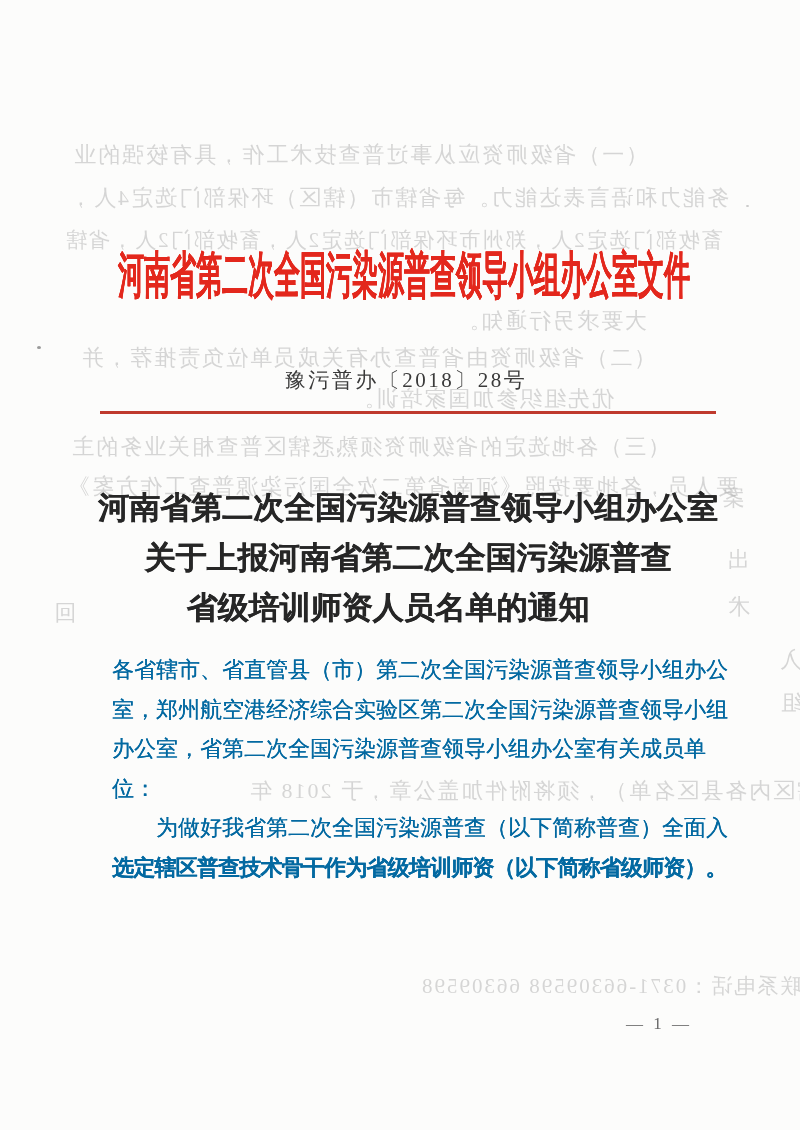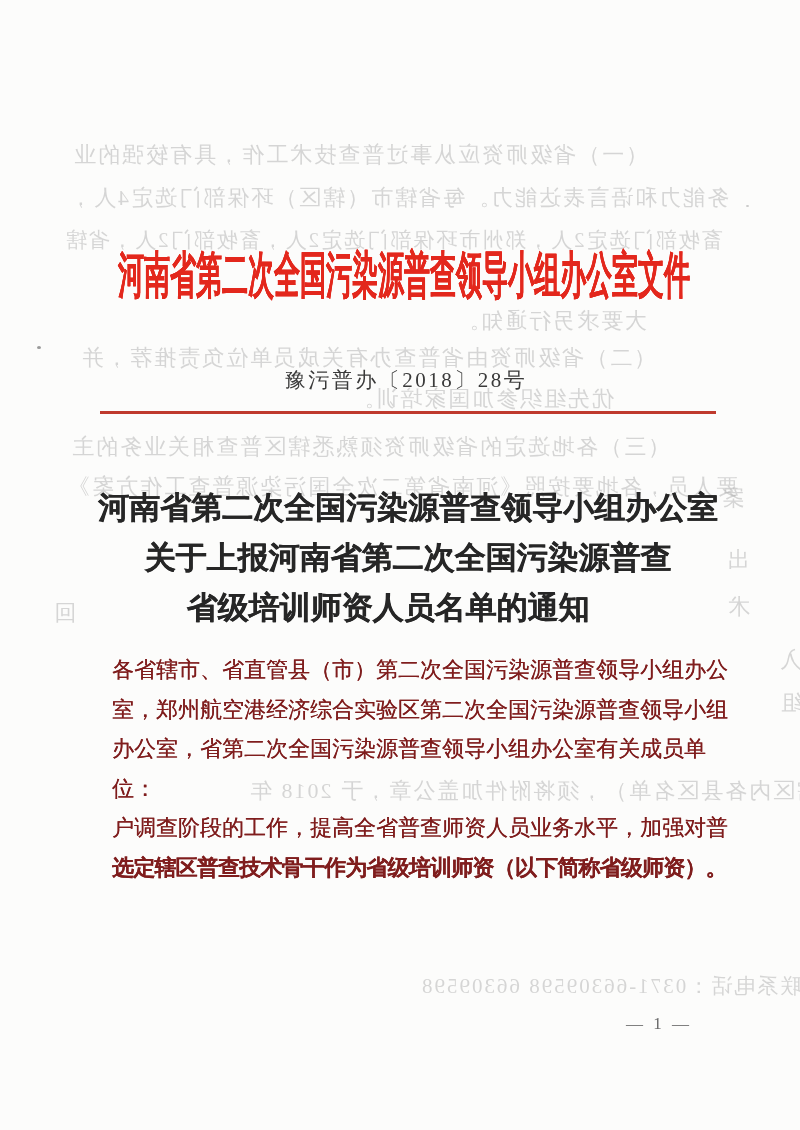--- a/index.html
+++ b/index.html
@@ -28,21 +28,21 @@
   }
   .red-rule{position:absolute;left:100px;top:411px;width:616px;height:3px;}
   .title{
     position:absolute;left:8px;top:483px;width:800px;text-align:center;
     font-weight:bold;color:#262626;font-size:31px;line-height:50px;
     text-shadow:.4px 0 currentColor;
   }
   .title-line{height:50px;}
   .body{
     position:absolute;left:112px;top:650px;width:620px;
-    font-size:22px;color:#7f1d1d;
+    font-size:22px;color:#0369a1;
   }
   .body-line{height:39.6px;line-height:39.6px;white-space:nowrap;text-shadow:.2px 0 currentColor;}
   .page-number{
     position:absolute;left:626px;top:1014px;
     font-size:17px;letter-spacing:3px;color:#6b6b6b;
   }
   .speck{position:absolute;background:#9a9a9a;border-radius:50%;}
   .s1{left:37px;top:346px;width:4px;height:3px;}
   .s2{left:746px;top:205px;width:3px;height:2px;opacity:.5;}
 </style>
@@ -82,21 +82,21 @@
       <div class="title-line">河南省第二次全国污染源普查领导小组办公室</div>
       <div class="title-line">关于上报河南省第二次全国污染源普查</div>
       <div class="title-line" style="transform: translateX(-20px);">省级培训师资人员名单的通知</div>
     </div>
 
   <div class="body">
       <div class="body-line">各省辖市、省直管县（市）第二次全国污染源普查领导小组办公</div>
       <div class="body-line">室，郑州航空港经济综合实验区第二次全国污染源普查领导小组</div>
       <div class="body-line">办公室，省第二次全国污染源普查领导小组办公室有关成员单</div>
       <div class="body-line">位：</div>
-      <div class="body-line">户调查阶段的工作，提高全省普查师资人员业务水平，加强对普</div>
+      <div class="body-line" style="padding-left: 44px;">为做好我省第二次全国污染源普查（以下简称普查）全面入</div>
       <div class="body-line" style="letter-spacing: -0.8px; font-weight: bold;">选定辖区普查技术骨干作为省级培训师资（以下简称省级师资）。</div>
     </div>
 
   <div class="page-number">— 1 —</div>
 
   <div class="speck s1"></div>
   <div class="speck s2"></div>
 </div>
 
 </body></html>

